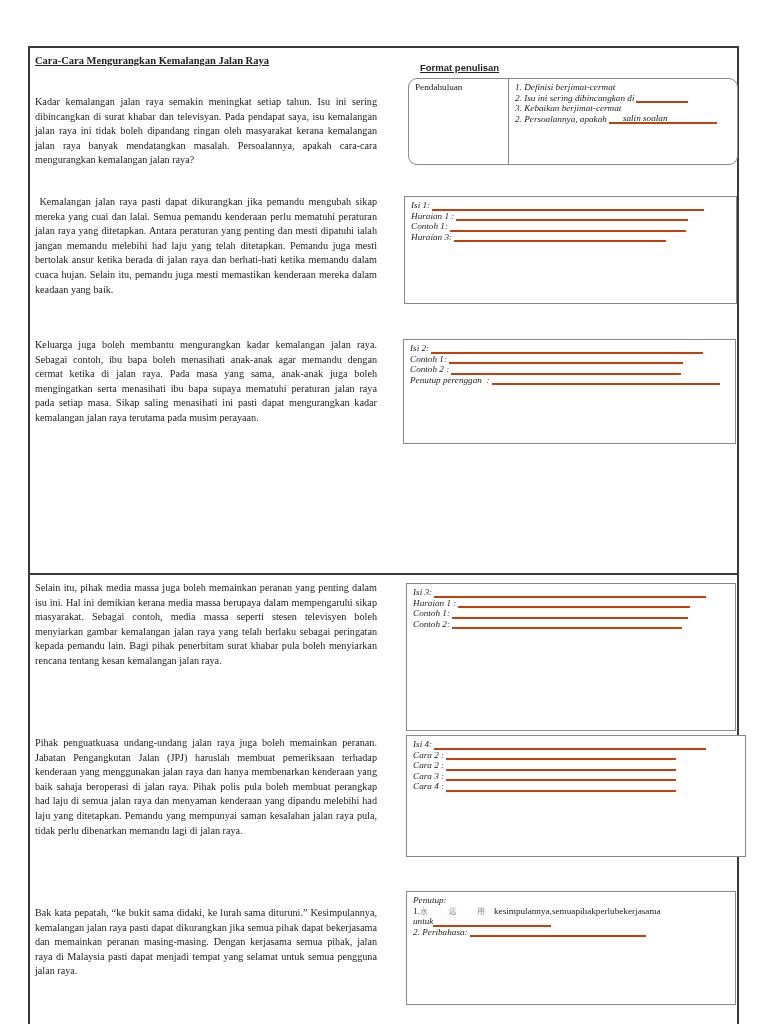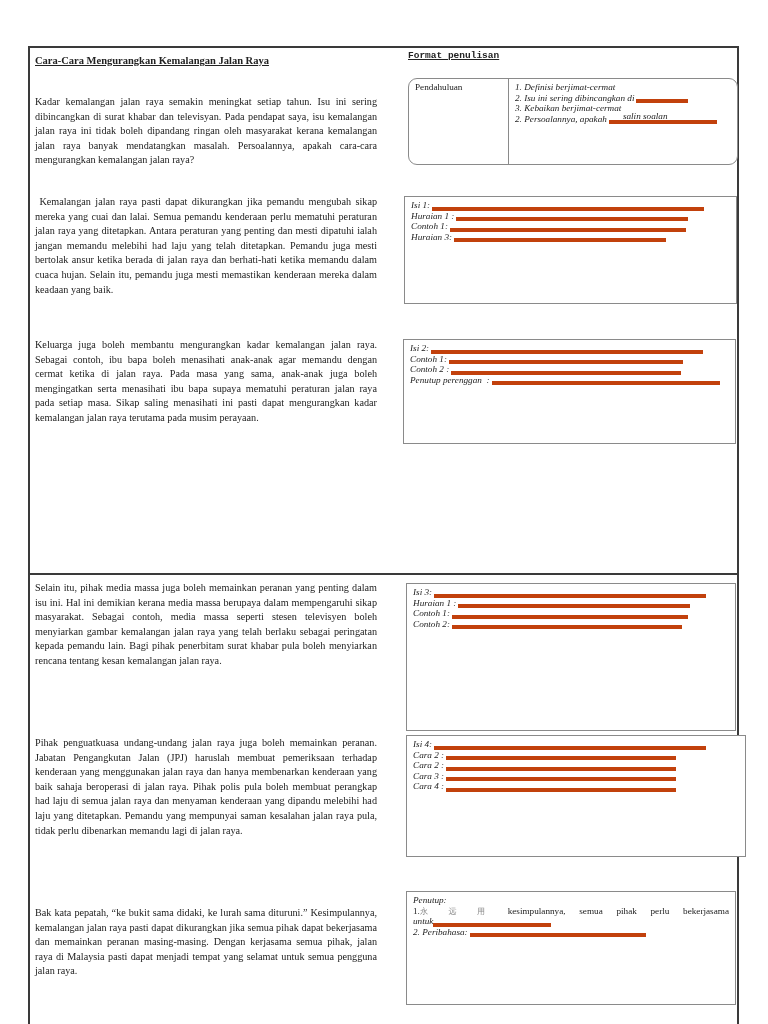--- a/index.html
+++ b/index.html
@@ -41,25 +41,25 @@
       top: 7px;
       font-size: 10.5px;
       font-weight: bold;
       text-decoration: underline;
       margin: 0;
     }
     .format-title {
       position: absolute;
       left: 378px;
       top: 2px;
-      font-family: Liberation Mono, monospace;
+      font-family: Liberation Sans, sans-serif;
       font-size: 9.5px;
       font-weight: bold;
       text-decoration: underline;
-      margin: 0;
+      margin: 12px;
     }
 
     .box {
       position: absolute;
       border: 1.5px solid #8a8a8a;
       box-sizing: border-box;
       background: #fff;
       font-size: 9.2px;
       line-height: 10.6px;
     }
@@ -72,21 +72,21 @@
     .row {
       display: flex;
       align-items: flex-end;
       white-space: nowrap;
       height: 10.6px;
       font-style: italic;
     }
     .row .lbl { flex: 0 0 auto; }
     .row .blank {
       display: inline-block;
-      border-bottom: 4px solid #c2410c;
+      border-bottom: 2px solid #c2410c;
       height: 8px;
       margin-left: 2px;
     }
 
     
     #intro-table {
       left: 378px;
       top: 30px;
       width: 330px;
       height: 87px;
@@ -107,21 +107,20 @@
     }
 
     #box-isi1 { left: 374px; top: 148px; width: 333px; height: 108px; }
     #box-isi2 { left: 373px; top: 291px; width: 333px; height: 105px; }
     #box-isi3 { left: 376px; top: 8px;   width: 330px; height: 148px; }
     #box-isi4 { left: 376px; top: 160px; width: 340px; height: 122px; }
     #box-penutup { left: 376px; top: 316px; width: 330px; height: 114px; }
 
     .penutup-line1 {
       display: flex;
-      justify-content: space-between;
       white-space: nowrap;
       height: 10.6px;
     }
     .cjk { color: #888; letter-spacing: 9px; font-family: "DejaVu Sans", sans-serif; font-size: 8px; }
   </style>
 </head>
 <body>
 
 <div class="frame" id="frame-1">
   <p class="doc-title">Cara-Cara Mengurangkan Kemalangan Jalan Raya</p>

